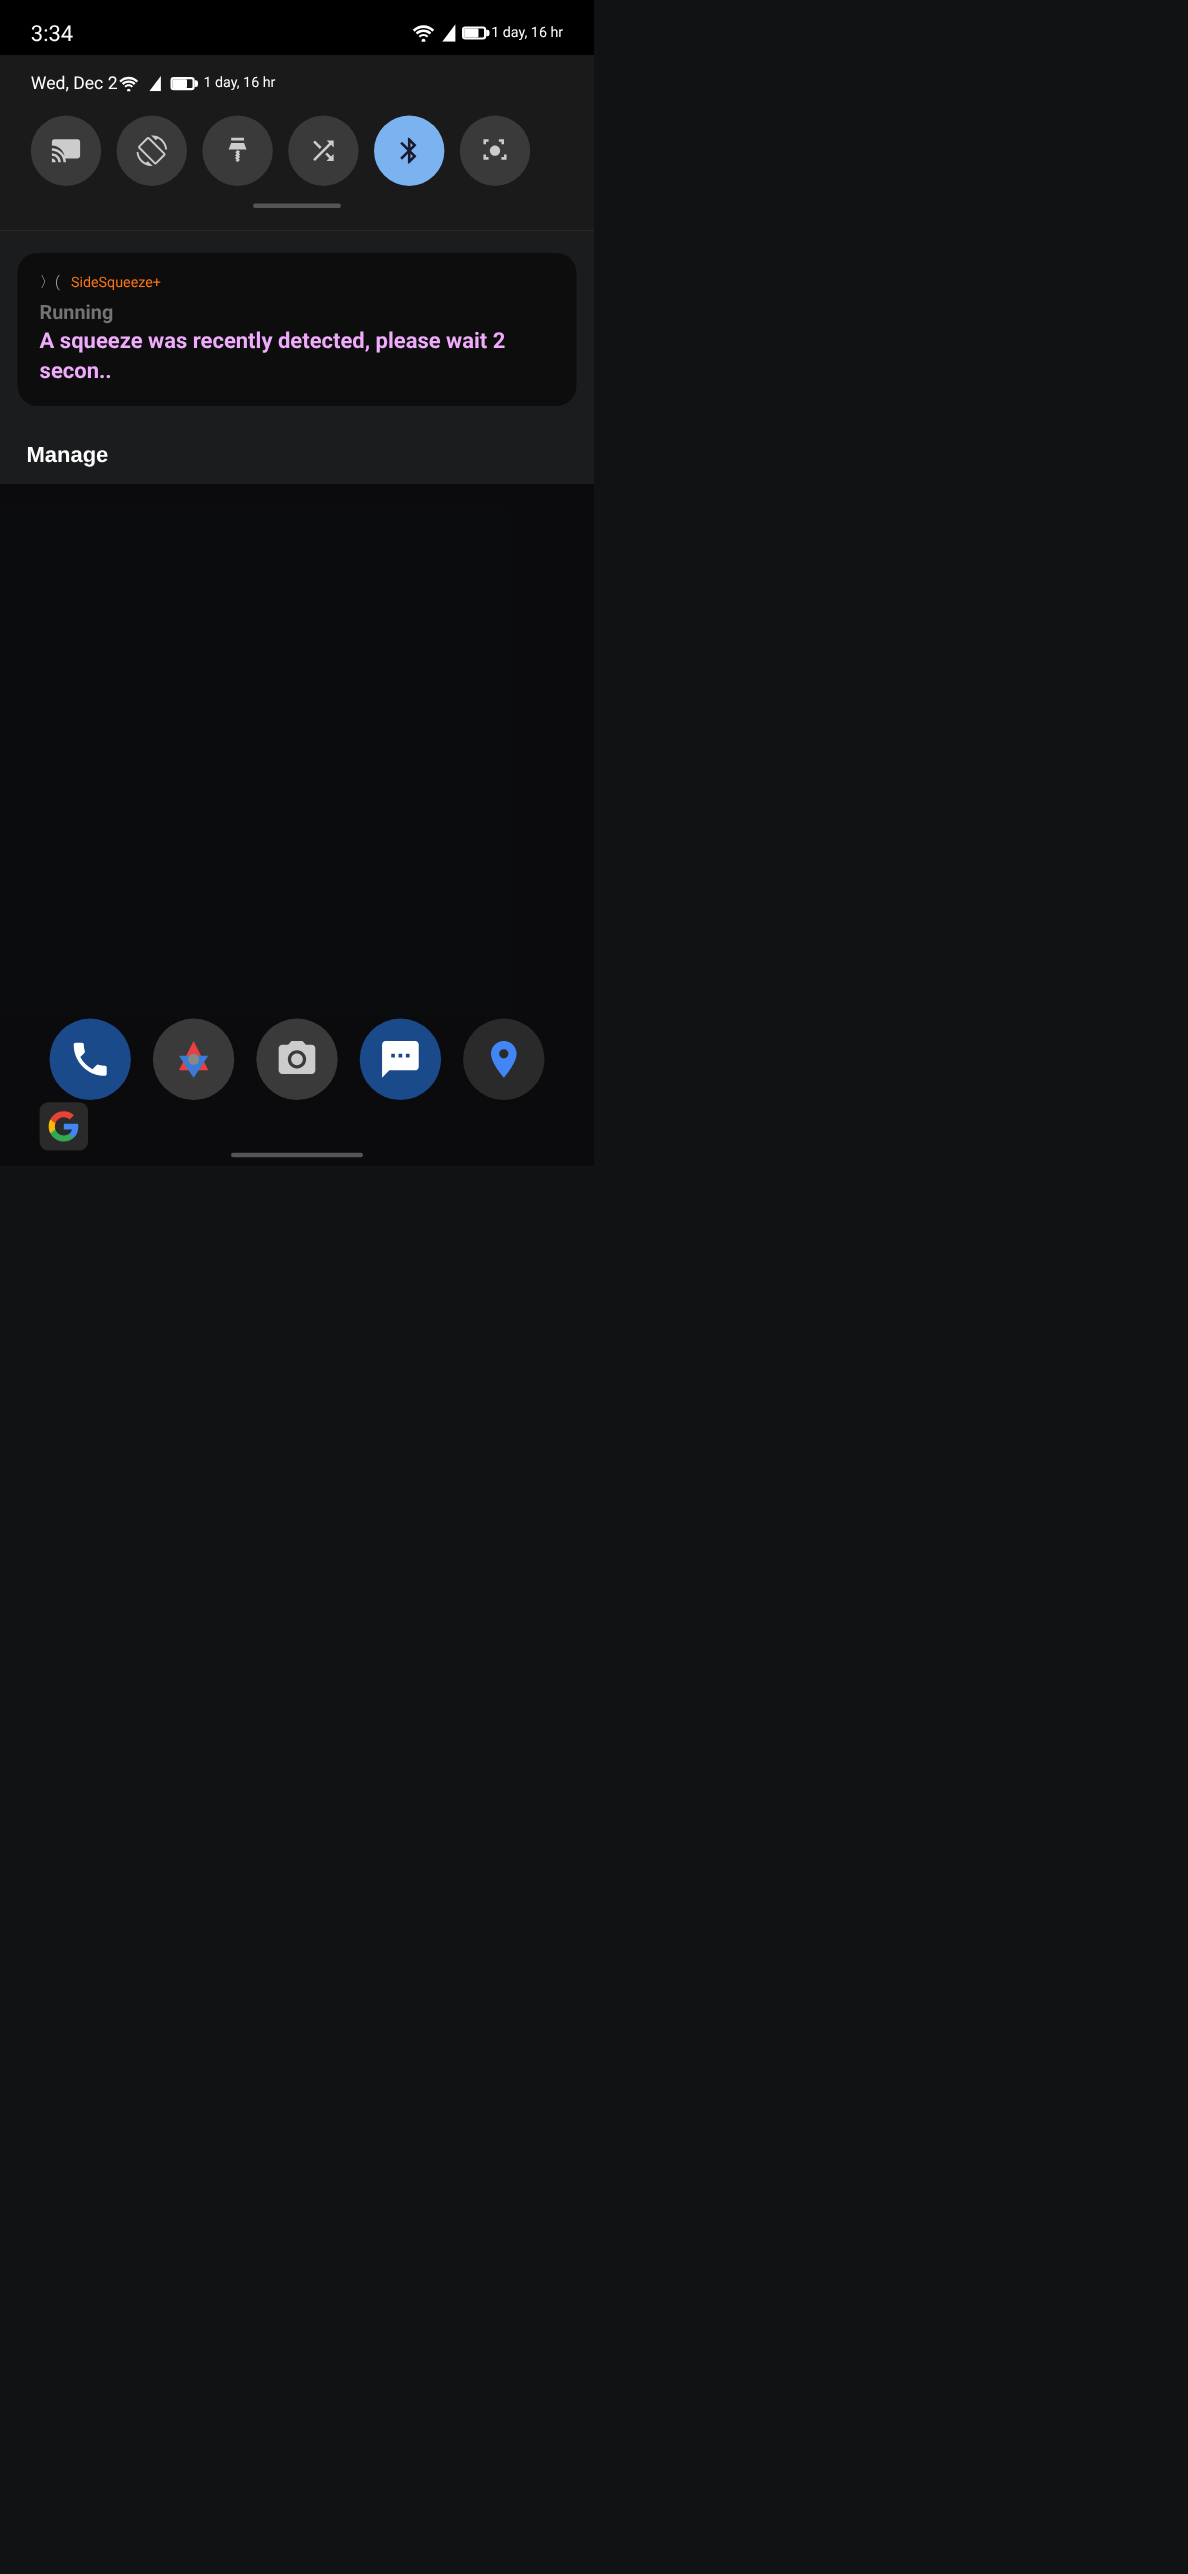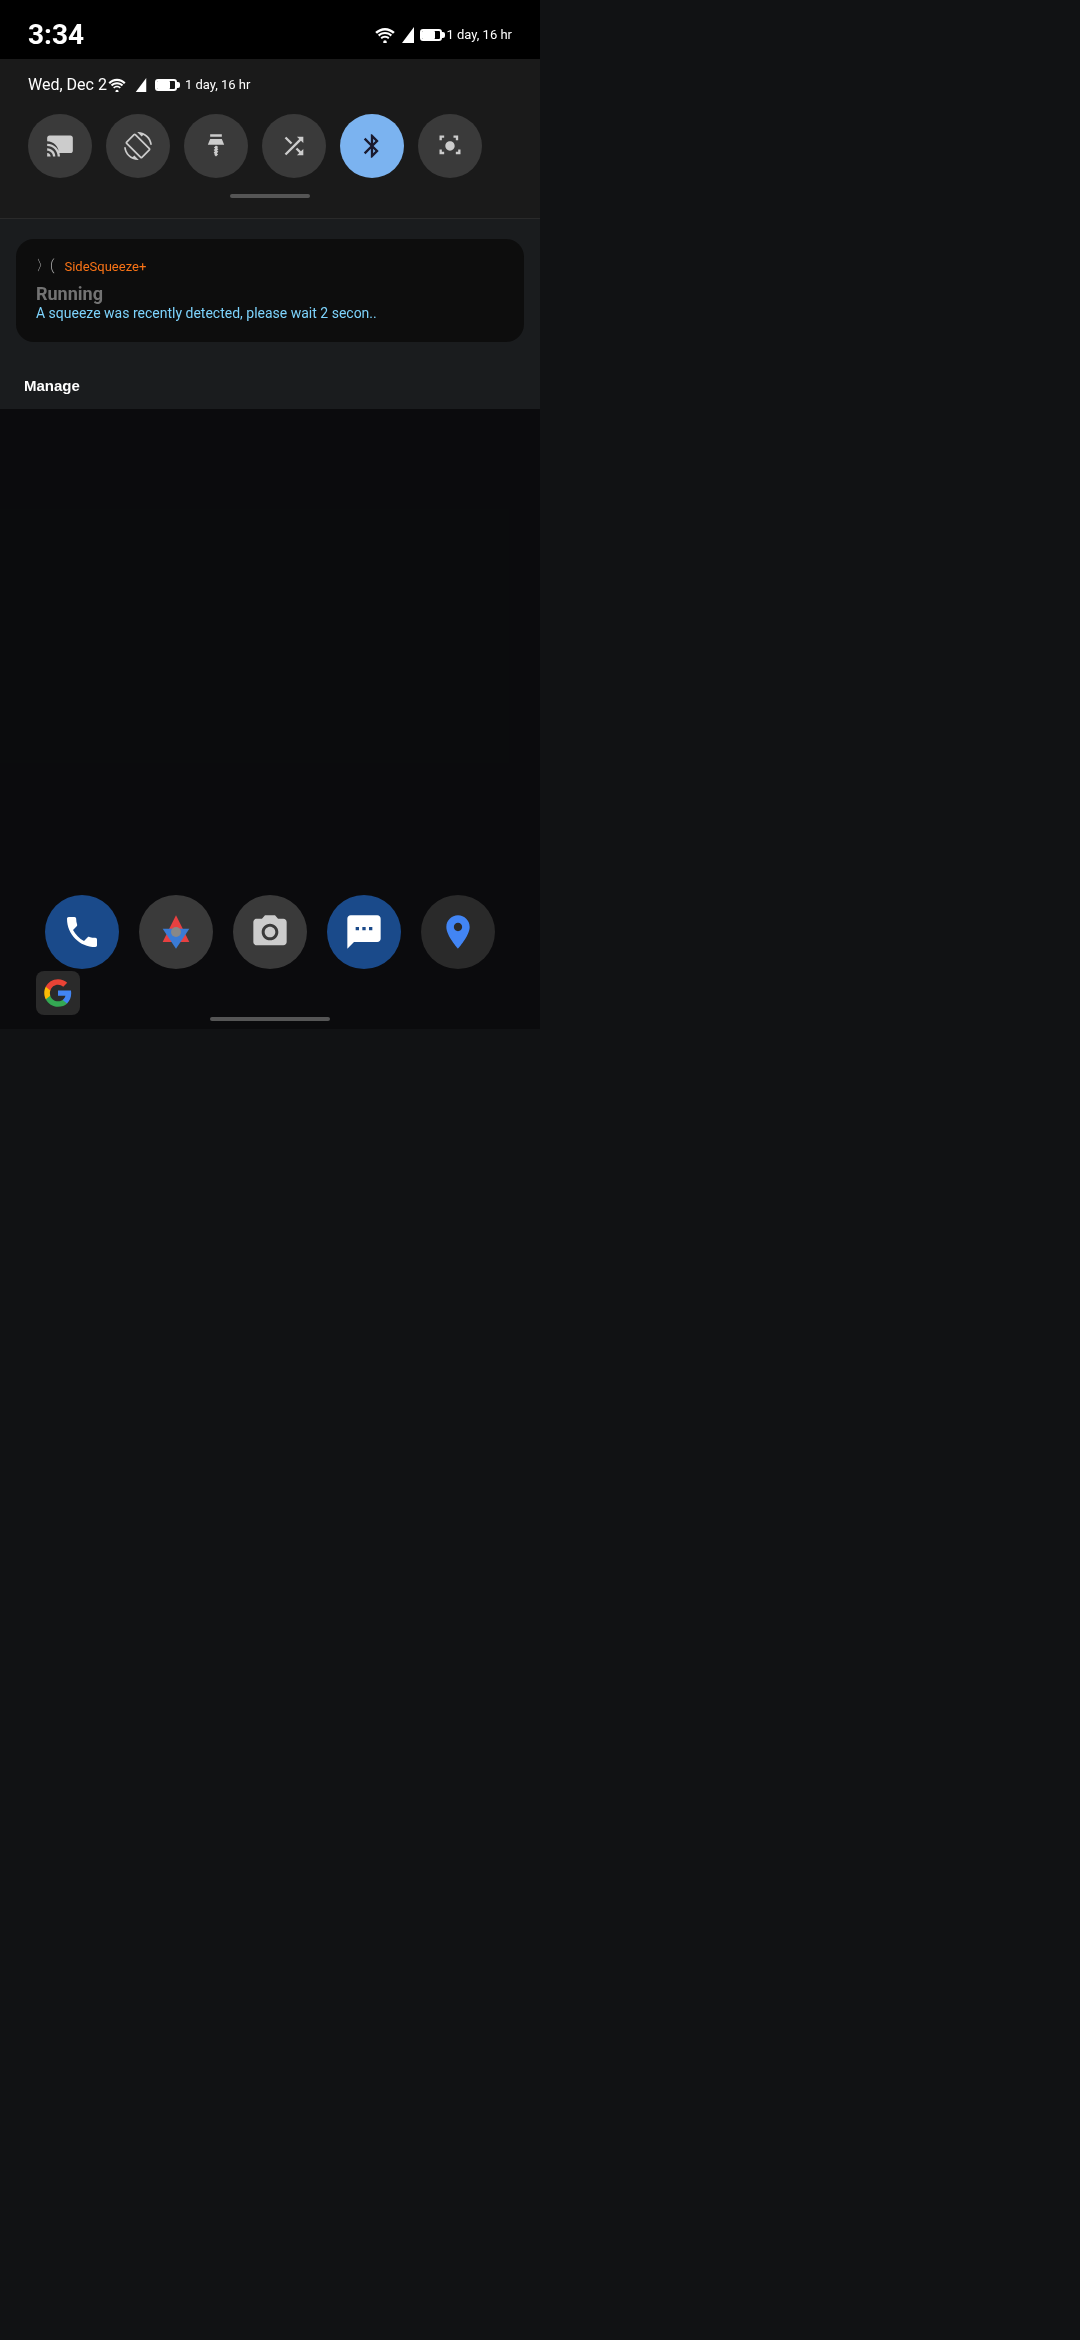--- a/index.html
+++ b/index.html
@@ -18,22 +18,22 @@
     
     .status-bar {
       display: flex;
       justify-content: space-between;
       align-items: center;
       padding: 18px 28px 8px 28px;
       background: #000000;
     }
 
     .status-time {
-      font-size: 28px;
-      font-weight: 700;
+      font-size: 20px;
+      font-weight: 400;
       color: #fff;
     }
 
     .battery-icon {
       width: 22px;
       height: 12px;
       border: 2px solid #fff;
       border-radius: 3px;
       display: inline-flex;
       align-items: center;
@@ -184,33 +184,34 @@
     }
 
     .notification-title {
       font-size: 18px;
       font-weight: 700;
       color: #737373;
       margin-bottom: 0;
     }
 
     .notification-body {
-      font-size: 14px;
-      color: #7dd3fc;
+      font-size: 20px;
+      color: #f0abfc;
       line-height: 1.4;
+      font-weight: bold;
     }
 
     
     .manage-section {
       padding: 14px 24px;
       background: #1a1c1e;
     }
 
     .manage-btn {
-      font-size: 15px;
+      font-size: 20px;
       font-weight: 600;
       color: #fff;
       background: none;
       border: none;
       cursor: pointer;
     }
 
     
     .home-screen {
       background: #111214;

